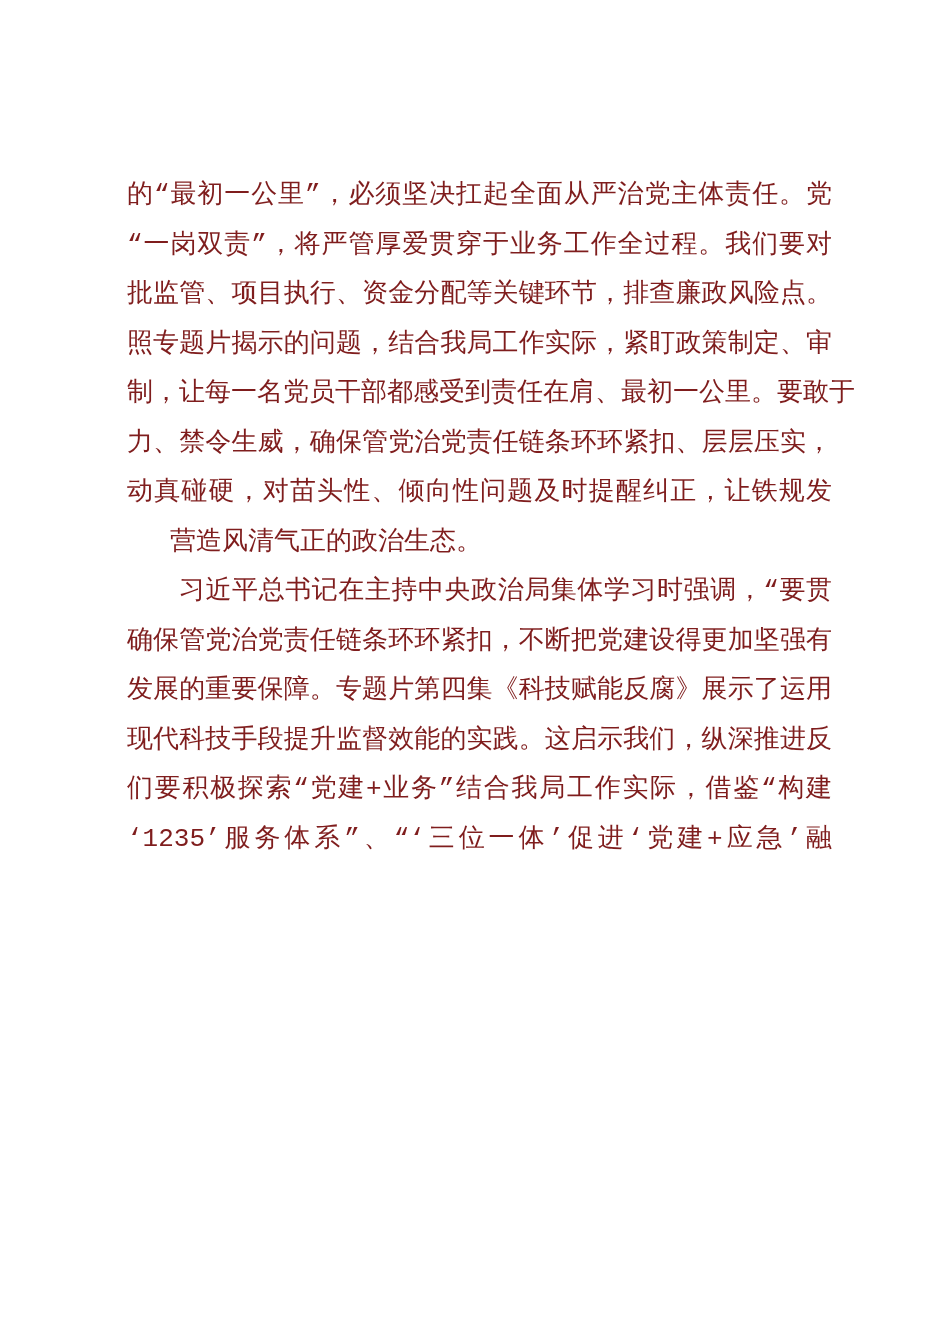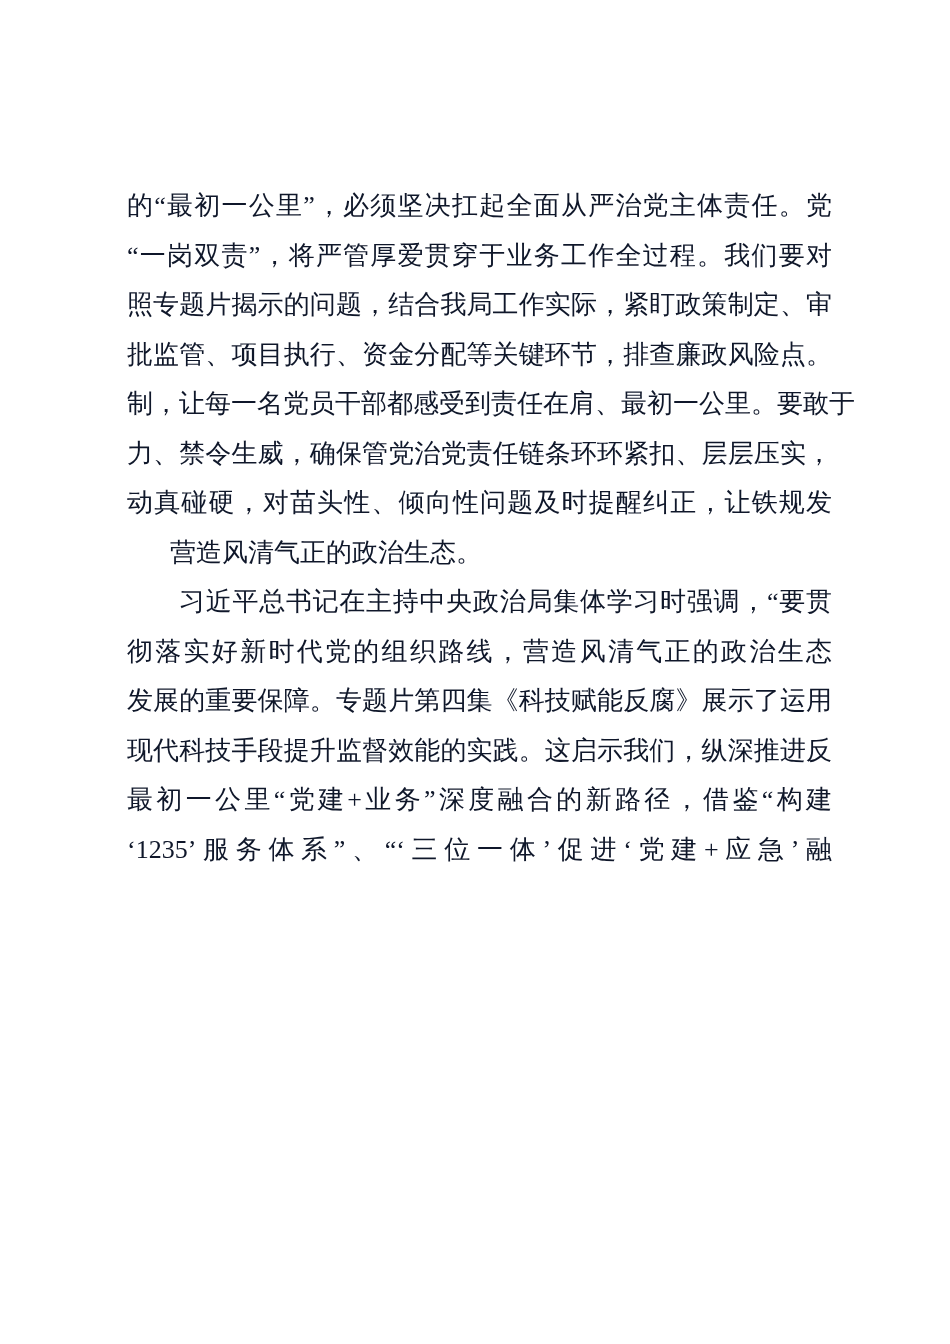--- a/index.html
+++ b/index.html
@@ -1,43 +1,43 @@
 <!DOCTYPE html>
 <html><head>
 <meta charset="utf-8">
 <style>
   html, body { margin: 0; padding: 0; background: #ffffff; }
   body { width: 950px; height: 1344px; position: relative; overflow: hidden; }
   .page {
-    position: absolute; left: 127px; top: 181px; width: 705px;
-    font-family: Liberation Serif, serif;
-    font-size: 26px; color: #0f172a;
+    position: absolute; left: 127px; top: 171px; width: 705px;
+    font-family: Liberation Mono, monospace;
+    font-size: 26px; color: #7f1d1d;
   }
   .line {
     height: 49.5px; line-height: 49.5px; white-space: nowrap;
     text-align: justify; text-align-last: justify; letter-spacing: 0;
   }
   .line.last { text-align-last: left; margin-left: 43px; }
   .indent { padding-left: 52px; }
 </style>
 </head>
 <body>
 
 <div class="page">
   <div>
     <div class="line">的“最初一公里”，必须坚决扛起全面从严治党主体责任。党</div>
     <div class="line">“一岗双责”，将严管厚爱贯穿于业务工作全过程。我们要对</div>
+    <div class="line">批监管、项目执行、资金分配等关键环节，排查廉政风险点。</div>
     <div class="line">照专题片揭示的问题，结合我局工作实际，紧盯政策制定、审</div>
-    <div class="line">批监管、项目执行、资金分配等关键环节，排查廉政风险点。</div>
     <div class="line">制，让每一名党员干部都感受到责任在肩、最初一公里。要敢于</div>
     <div class="line">力、禁令生威，确保管党治党责任链条环环紧扣、层层压实，</div>
     <div class="line">动真碰硬，对苗头性、倾向性问题及时提醒纠正，让铁规发</div>
     <div class="line last">营造风清气正的政治生态。</div>
   </div>
   <div>
     <div class="line indent">习近平总书记在主持中央政治局集体学习时强调，“要贯</div>
-    <div class="line">彻落实好新时代党的组织路线，营造风清气正的政治生态</div>
+    <div class="line">确保管党治党责任链条环环紧扣，不断把党建设得更加坚强有</div>
     <div class="line">发展的重要保障。专题片第四集《科技赋能反腐》展示了运用</div>
     <div class="line">现代科技手段提升监督效能的实践。这启示我们，纵深推进反</div>
-    <div class="line">最初一公里“党建+业务”深度融合的新路径，借鉴“构建</div>
+    <div class="line">们要积极探索“党建+业务”结合我局工作实际，借鉴“构建</div>
     <div class="line">‘1235’服务体系”、“‘三位一体’促进‘党建+应急’融</div>
   </div>
 </div>
 
 </body></html>

